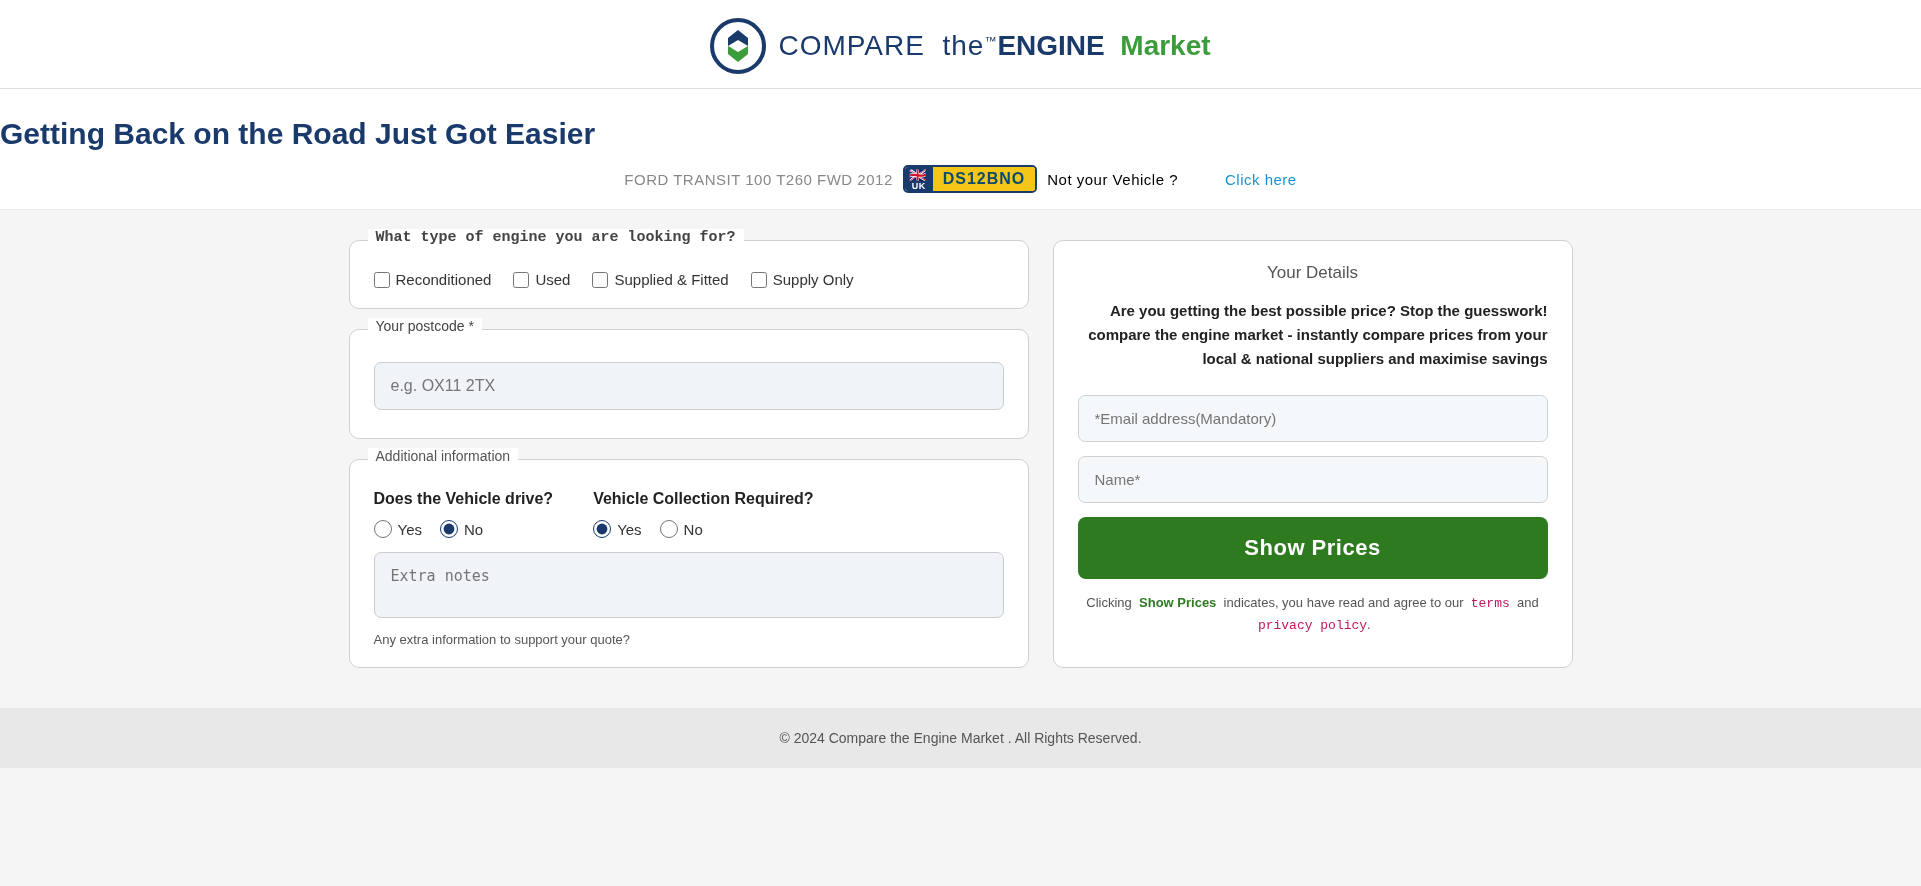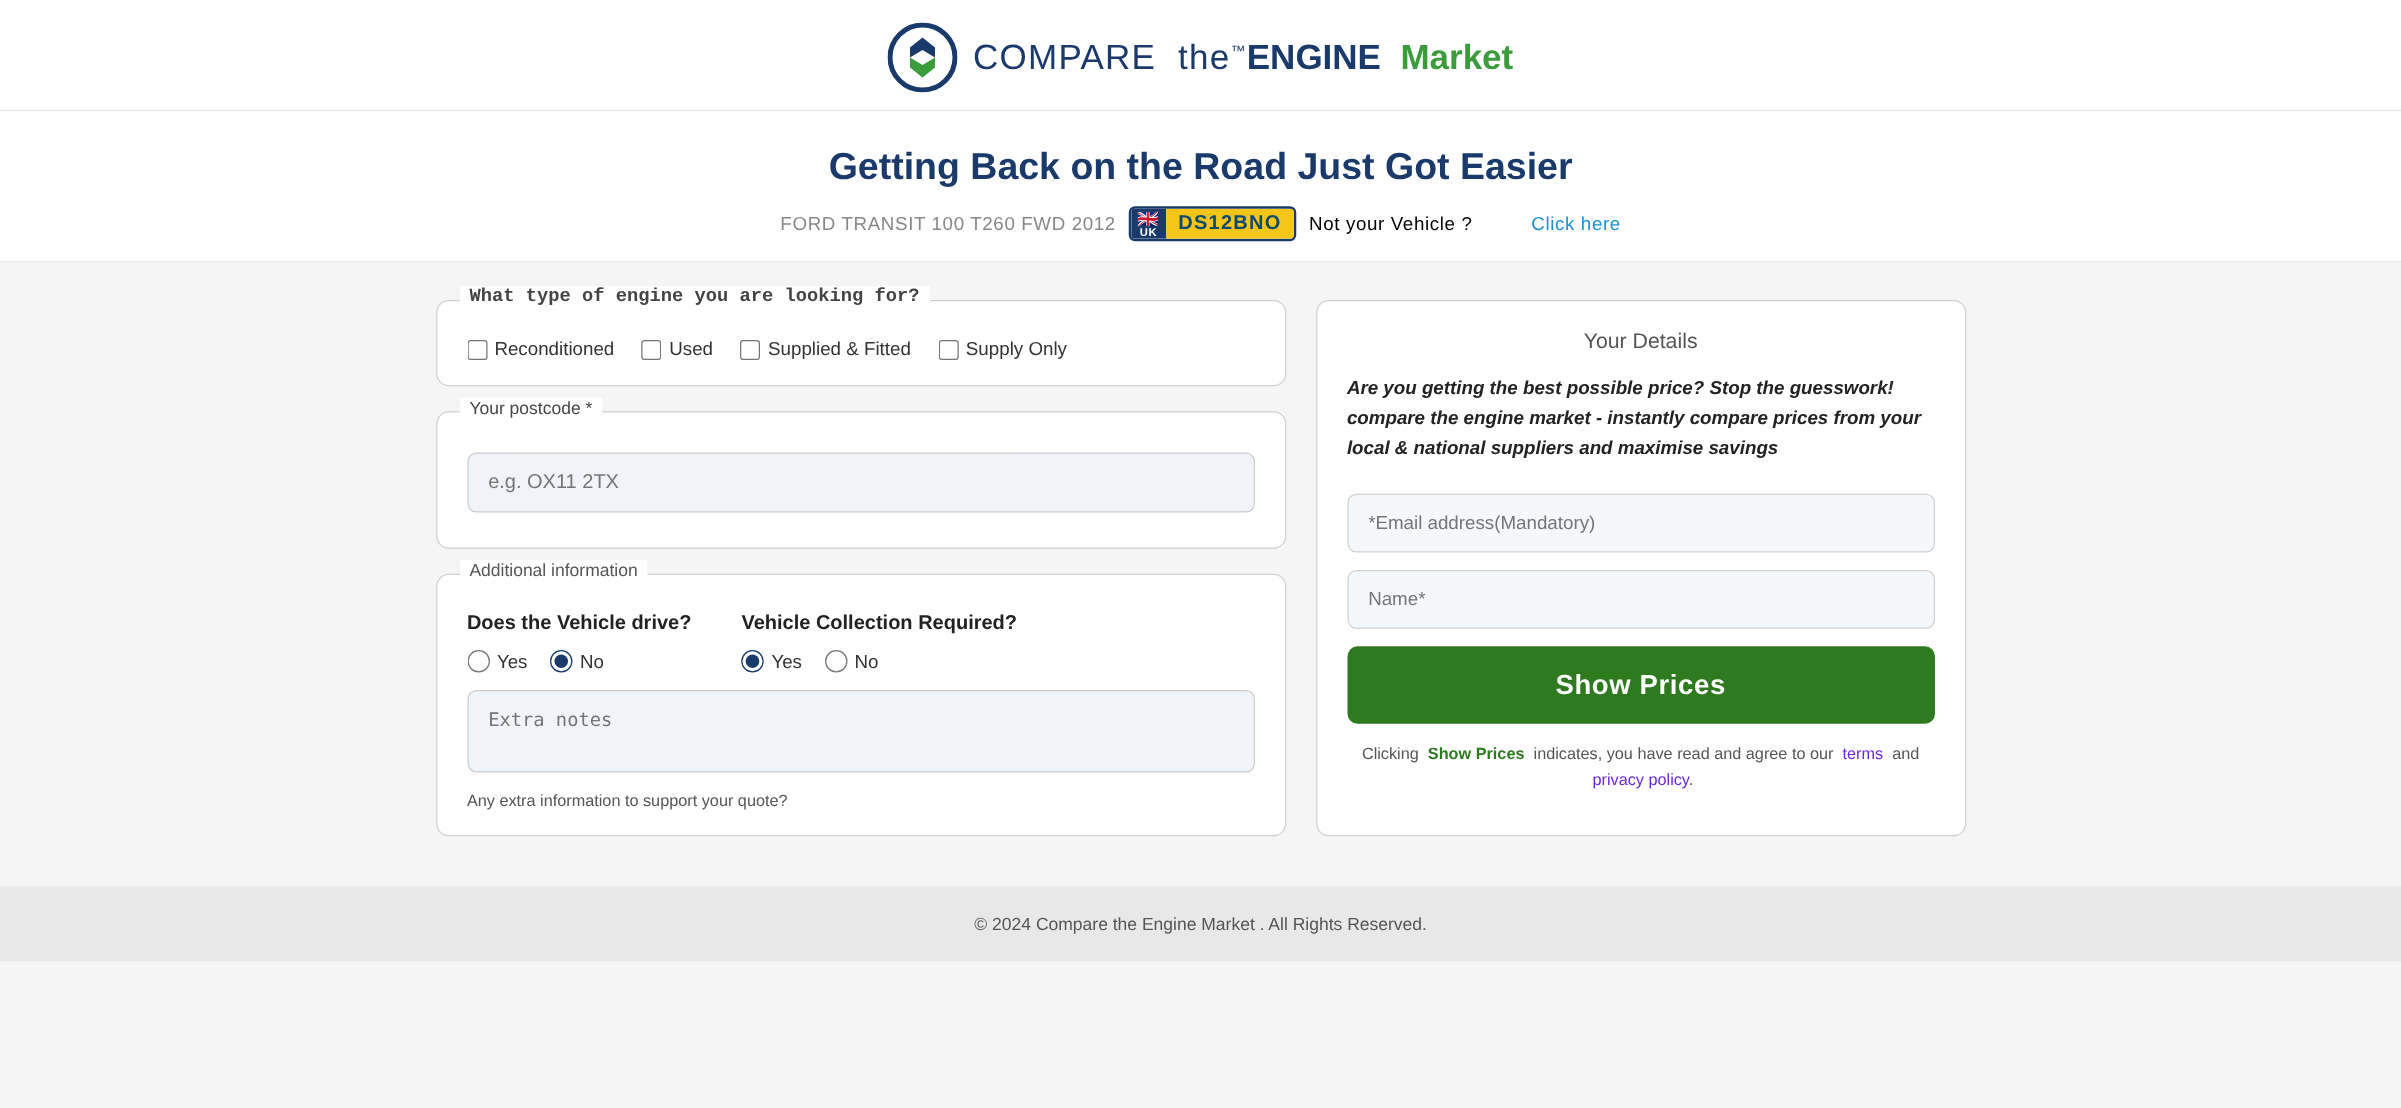--- a/index.html
+++ b/index.html
@@ -44,21 +44,21 @@
       font-size: 28px;
       font-weight: 900;
       color: #1a3a6b;
     }
     .logo-engine span.green {
       color: #3a9c3a;
       font-weight: 700;
     }
     .hero-section {
       background: #fff;
-      text-align: center;
+      text-align: left;
       padding: 28px 0 16px;
       border-bottom: 1px solid #e8e8e8;
     }
     .hero-title {
       font-size: 30px;
       font-weight: 700;
       color: #1a3a6b;
       margin-bottom: 14px;
     }
     .vehicle-bar {
@@ -254,27 +254,26 @@
     .right-card {
       height: 100%;
     }
     .your-details-label {
       text-align: center;
       font-size: 17px;
       color: #555;
       margin-bottom: 16px;
     }
     .details-desc {
-      text-align: left;
+      text-align: right;
       font-size: 15px;
       color: #222;
       font-weight: 600;
       line-height: 1.6;
       margin-bottom: 24px;
-      font-style: italic;
     }
     .form-field {
       width: 100%;
       padding: 14px 16px;
       border: 1px solid #d0d0d0;
       border-radius: 7px;
       font-size: 15px;
       color: #888;
       background: #f5f8fb;
       margin-bottom: 14px;
@@ -293,22 +292,23 @@
       margin-bottom: 14px;
       letter-spacing: 0.5px;
     }
     .consent-text {
       font-size: 13px;
       color: #555;
       text-align: center;
       line-height: 1.6;
     }
     .consent-text a {
-      color: #6d28d9;
+      color: #be185d;
       text-decoration: none;
+      font-family: Liberation Mono, monospace;
     }
     .consent-text .highlight {
       color: #2d7a1f;
       font-weight: 700;
     }
     footer {
       background: #e8e8e8;
       text-align: center;
       padding: 22px;
       font-size: 14px;

